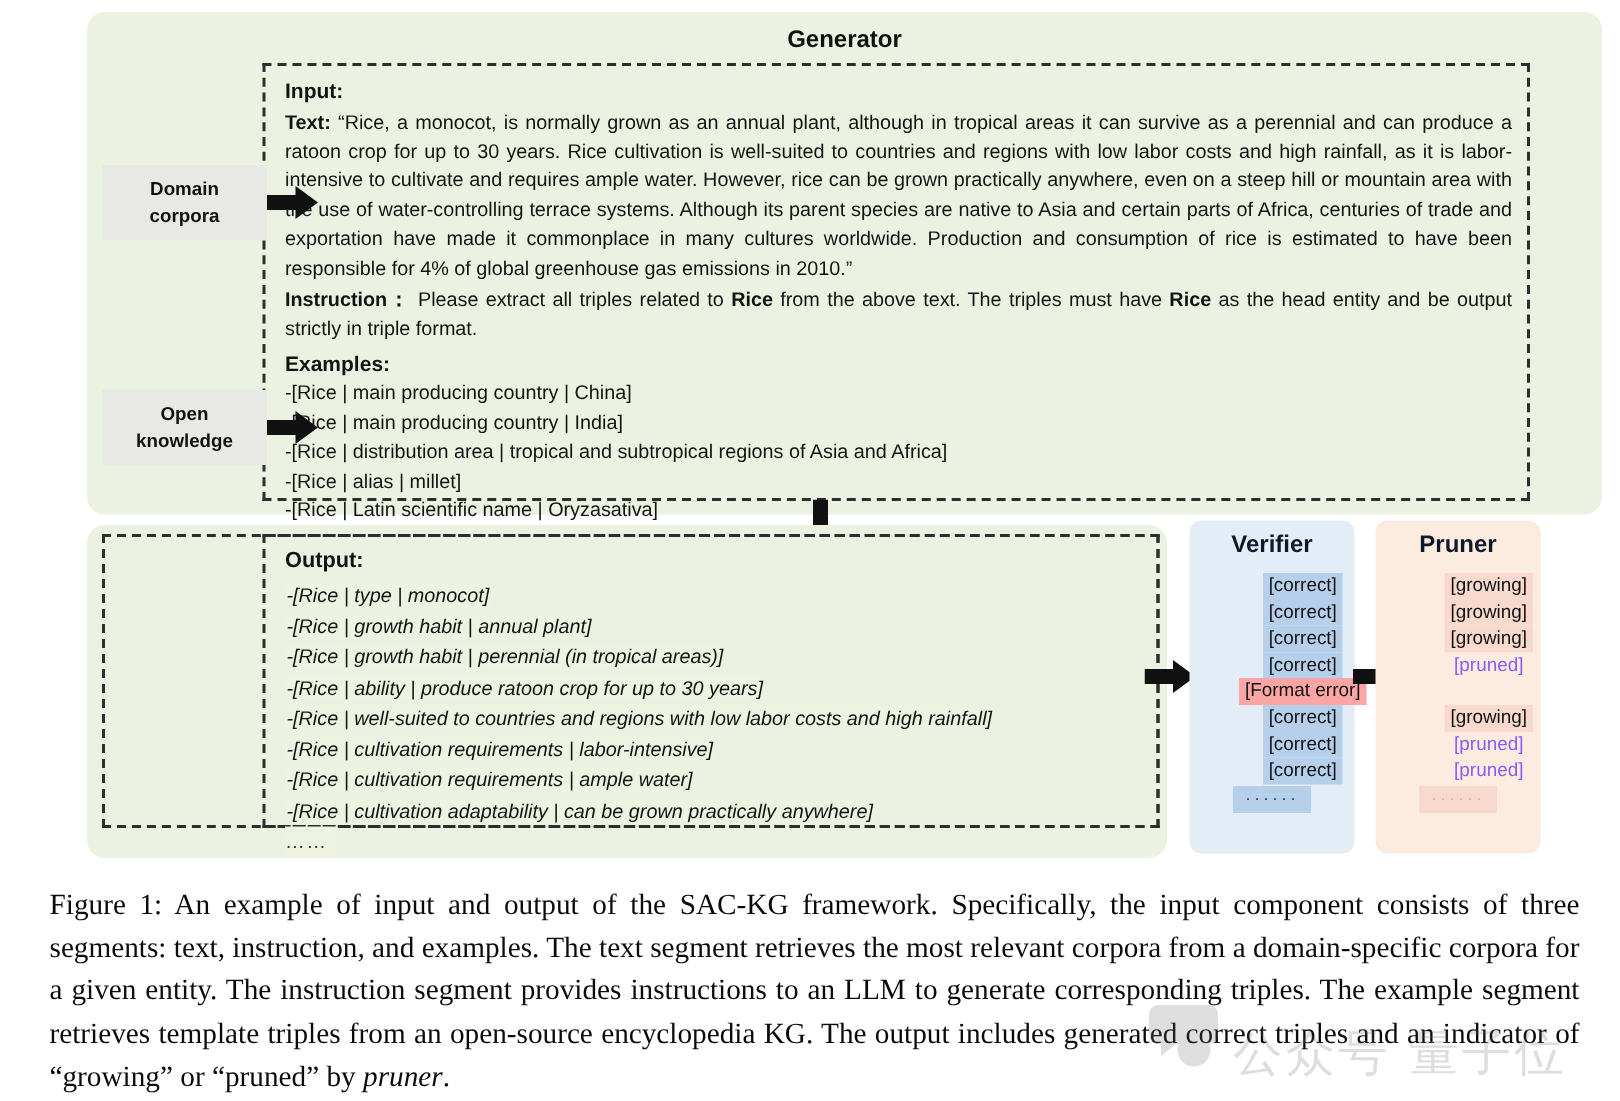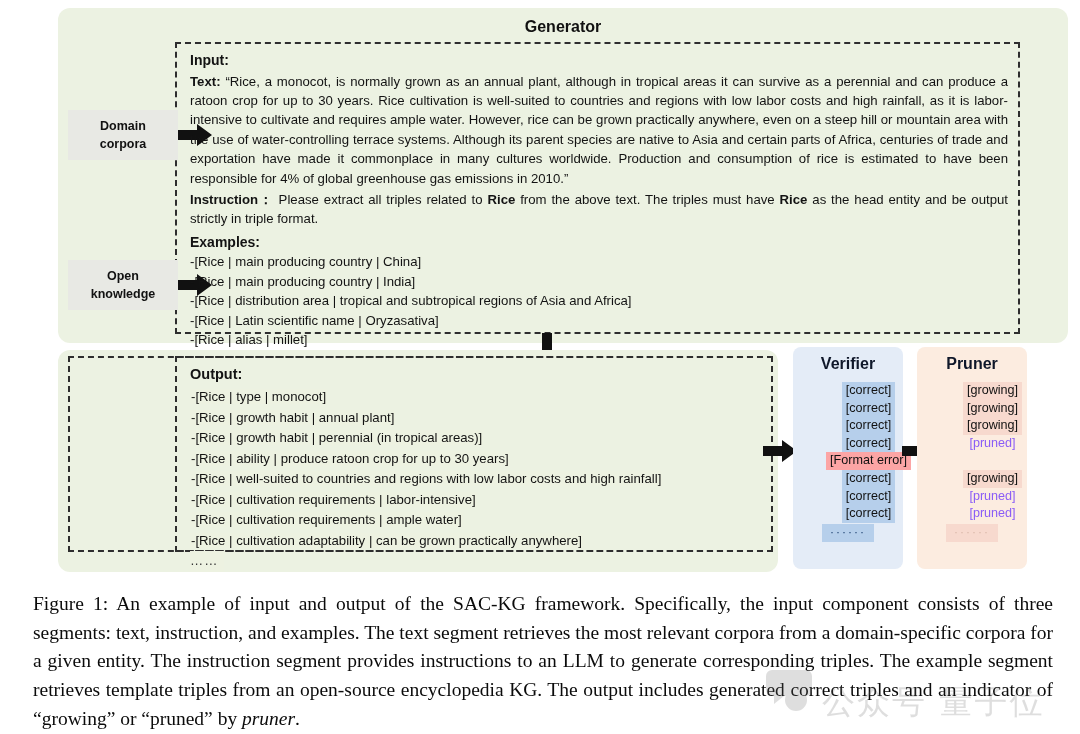--- a/index.html
+++ b/index.html
@@ -138,20 +138,21 @@
   }
   #output-content .hdr {
     font-weight: bold;
     font-size: 14.5px;
     display: block;
     margin-bottom: 2px;
   }
   #output-content .triple {
     display: block;
     white-space: nowrap;
+    font-style: italic;
   }
   #output-content .triple span.hl {
     background: #edf2e1;
     padding: 0 1px;
   }
   #output-content .dots {
     display: block;
     background: #edf2e1;
     width: 34px;
     letter-spacing: 1px;
@@ -287,22 +288,22 @@
   </svg>
 
   <div id="input-content">
     <span class="hdr">Input:</span>
     <span class="para"><span class="lbl">Text:</span> <span>“Rice, a monocot, is normally grown as an annual plant, although in tropical areas it can survive as a perennial and can produce a ratoon crop for up to 30 years. Rice cultivation is well-suited to countries and regions with low labor costs and high rainfall, as it is labor-intensive to cultivate and requires ample water. However, rice can be grown practically anywhere, even on a steep hill or mountain area with the use of water-controlling terrace systems. Although its parent species are native to Asia and certain parts of Africa, centuries of trade and exportation have made it commonplace in many cultures worldwide. Production and consumption of rice is estimated to have been responsible for 4% of global greenhouse gas emissions in 2010.”</span></span>
     <span class="para"><span class="lbl">Instruction：</span><span> Please extract all triples related to </span><span class="lbl">Rice</span><span> from the above text. The triples must have </span><span class="lbl">Rice</span><span> as the head entity and be output strictly in triple format.</span></span>
     <span id="examples-header">Examples:</span>
     <span class="ex-line">-[Rice | main producing country | China]</span>
     <span class="ex-line">-[Rice | main producing country | India]</span>
     <span class="ex-line">-[Rice | distribution area | tropical and subtropical regions of Asia and Africa]</span>
+    <span class="ex-line">-[Rice | alias | millet]</span>
     <span class="ex-line">-[Rice | Latin scientific name | Oryzasativa]</span>
-    <span class="ex-line">-[Rice | alias | millet]</span>
   </div>
 
   <svg class="arrow-down" style="left:536px; top:333px;" viewBox="0 0 22 34">
     <polygon points="6,0 16,0 16,19 22,19 11,34 0,19 6,19" fill="#111111"></polygon>
   </svg>
 
   <div class="green-panel" id="output-panel"></div>
   <div class="dashed-box" id="output-outer-box"></div>
   <div class="dashed-box" id="output-inner-box"></div>
 

